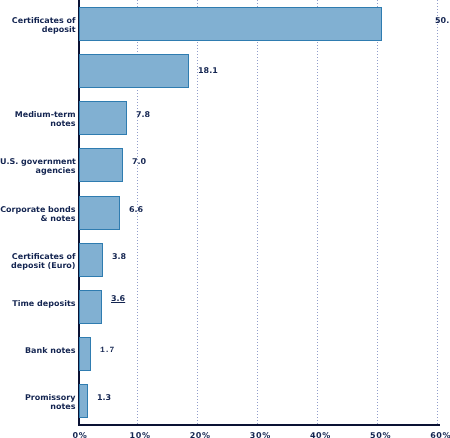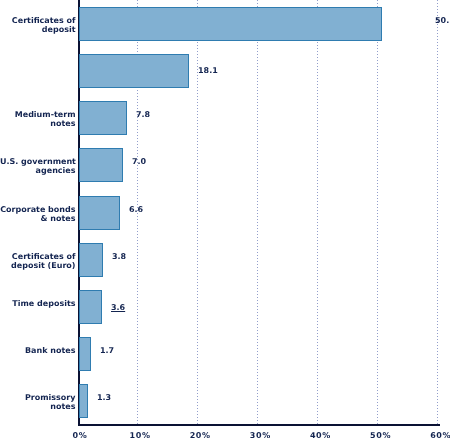--- a/index.html
+++ b/index.html
@@ -95,22 +95,22 @@
     <div class="bar" style="top: 289.75px; width: 21px; height: 32px;"></div>
     <div class="bar" style="top: 336.875px; width: 10px; height: 32px;"></div>
     <div class="bar" style="top: 384px; width: 7px; height: 32px;"></div>
 
     <div class="val-label" style="left: 391px; top: 16px; padding-left: 44px;">50.1</div>
     <div class="val-label" style="left: 198px; top: 66px;">18.1</div>
     <div class="val-label" style="left: 136px; top: 110.25px;">7.8</div>
     <div class="val-label" style="left: 132px; top: 157.375px;">7.0</div>
     <div class="val-label" style="left: 129px; top: 204.5px;">6.6</div>
     <div class="val-label" style="left: 112px; top: 251.625px;">3.8</div>
-    <div class="val-label" style="left: 111px; top: 303px; text-decoration: underline;">3.6</div>
-    <div class="val-label" style="left: 100px; top: 345.875px;">1.7</div>
+    <div class="val-label" style="left: 111px; top: 294px; text-decoration: underline;">3.6</div>
+    <div class="val-label" style="left: 100px; top: 345.875px; font-family: Liberation Mono, monospace;">1.7</div>
     <div class="val-label" style="left: 97px; top: 393px;">1.3</div>
 
     <div class="tick-label" style="left: 49.95px; top: 430.6px;">0%</div>
     <div class="tick-label" style="left: 110.07px; top: 430.6px;">10%</div>
     <div class="tick-label" style="left: 170.19px; top: 430.6px;">20%</div>
     <div class="tick-label" style="left: 230.31px; top: 430.6px;">30%</div>
     <div class="tick-label" style="left: 290.43px; top: 430.6px;">40%</div>
     <div class="tick-label" style="left: 350.55px; top: 430.6px;">50%</div>
     <div class="tick-label" style="left: 410.67px; top: 430.6px;">60%</div>
 

